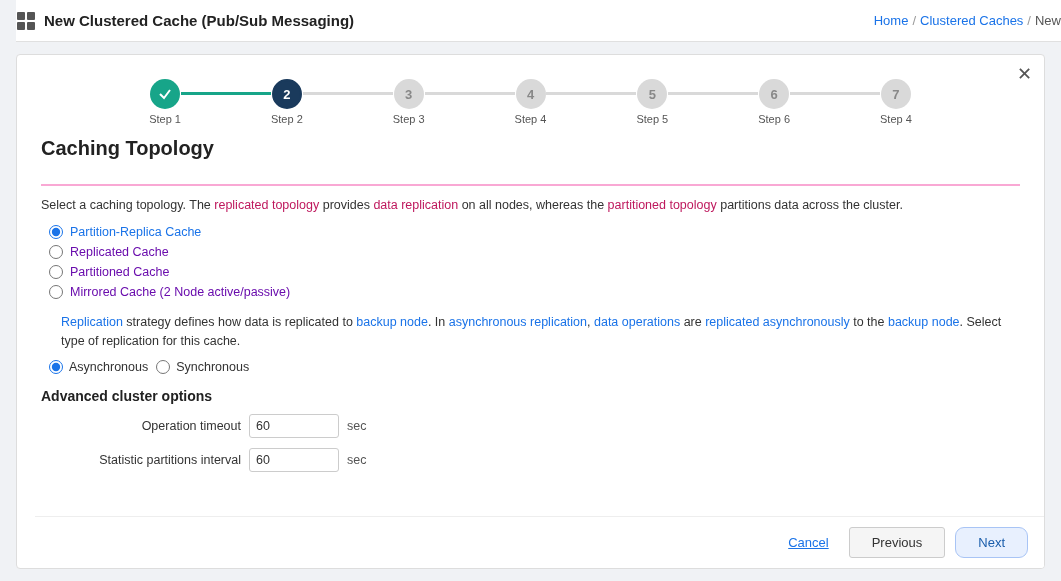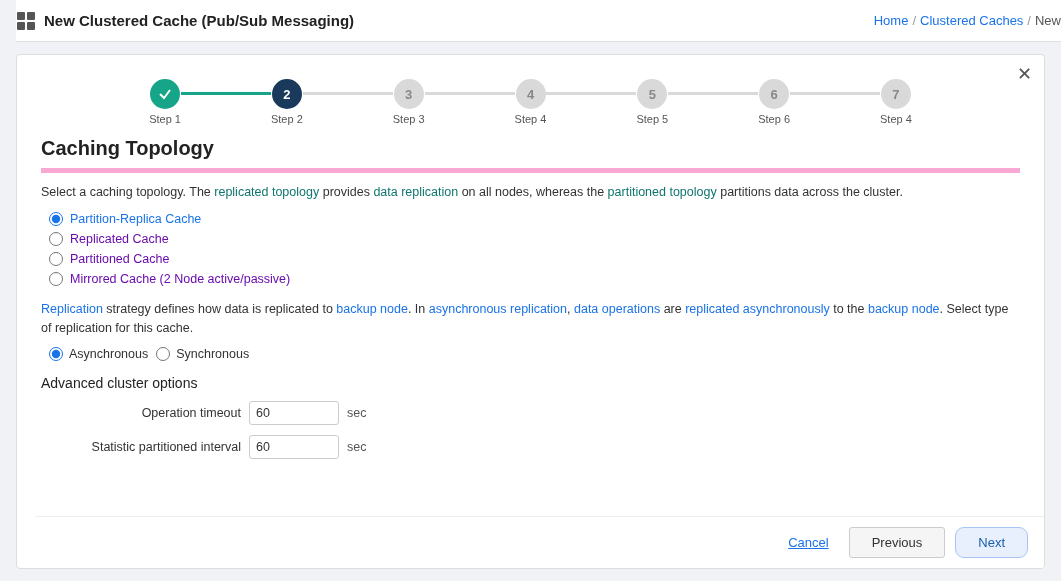--- a/index.html
+++ b/index.html
@@ -128,31 +128,31 @@
       background: #17a589;
     }
     .step-connector.inactive {
       background: #d9d9d9;
     }
     .section-title {
       font-size: 20px;
       font-weight: 600;
       color: #222;
       margin: 8px 0 10px 0;
-      border-bottom: 5px solid #f9a8d4;
-      padding-bottom: 8px;
+      border-bottom: 2px solid #f9a8d4;
+      padding-bottom: 24px;
     }
     .info-text {
       font-size: 12.5px;
       color: #333;
       line-height: 1.5;
       margin-bottom: 10px;
     }
     .info-text .link {
-      color: #0f766e;
+      color: #be185d;
       margin-top: 28px;
     }
     .radio-group {
       display: flex;
       flex-direction: column;
       gap: 6px;
       margin-bottom: 14px;
       margin-left: 8px;
     }
     .radio-item {
@@ -173,20 +173,21 @@
       text-align: right;
     }
     .radio-item label.selected {
       color: #1a73e8;
     }
     .replication-text {
       font-size: 12.5px;
       color: #333;
       line-height: 1.5;
       margin-bottom: 10px;
+      margin-left: 20px;
     }
     .replication-text .link {
       color: #1a73e8;
     }
     .replication-radio-group {
       display: flex;
       align-items: center;
       gap: 8px;
       margin-bottom: 14px;
       margin-left: 8px;
@@ -205,21 +206,21 @@
     .replication-radio-item label {
       font-size: 12.5px;
       color: #333;
       cursor: pointer;
     }
     .advanced-section {
       margin-top: 4px;
     }
     .advanced-title {
       font-size: 14px;
-      font-weight: 400;
+      font-weight: 700;
       color: #222;
       margin-bottom: 10px;
     }
     .form-row {
       display: flex;
       align-items: center;
       margin-bottom: 10px;
       gap: 8px;
     }
     .form-label {
@@ -400,21 +401,21 @@
   </div>
 
   <div class="advanced-section">
     <div class="advanced-title">Advanced cluster options</div>
     <div class="form-row">
       <label class="form-label" for="operation-timeout">Operation timeout</label>
       <input type="text" id="operation-timeout" class="form-input" value="60" style="">
       <span class="form-unit">sec</span>
     </div>
     <div class="form-row">
-      <label class="form-label" for="statistic-replication">Statistic partitioned interval</label>
+      <label class="form-label" for="statistic-replication">Statistic partitions interval</label>
       <input type="text" id="statistic-replication" class="form-input" value="60" style="">
       <span class="form-unit">sec</span>
     </div>
   </div>
 
   <div class="footer-bar">
     <button class="btn-cancel">Cancel</button>
     <button class="btn-previous">Previous</button>
     <button class="btn-next">Next</button>
   </div>

